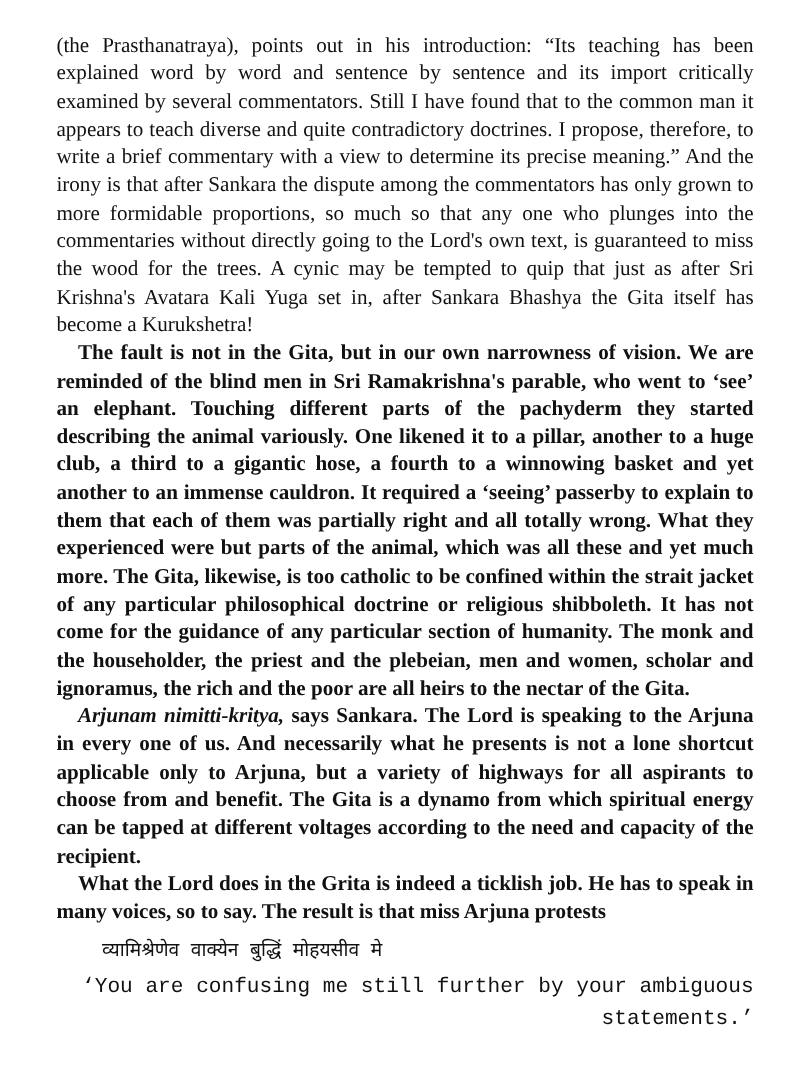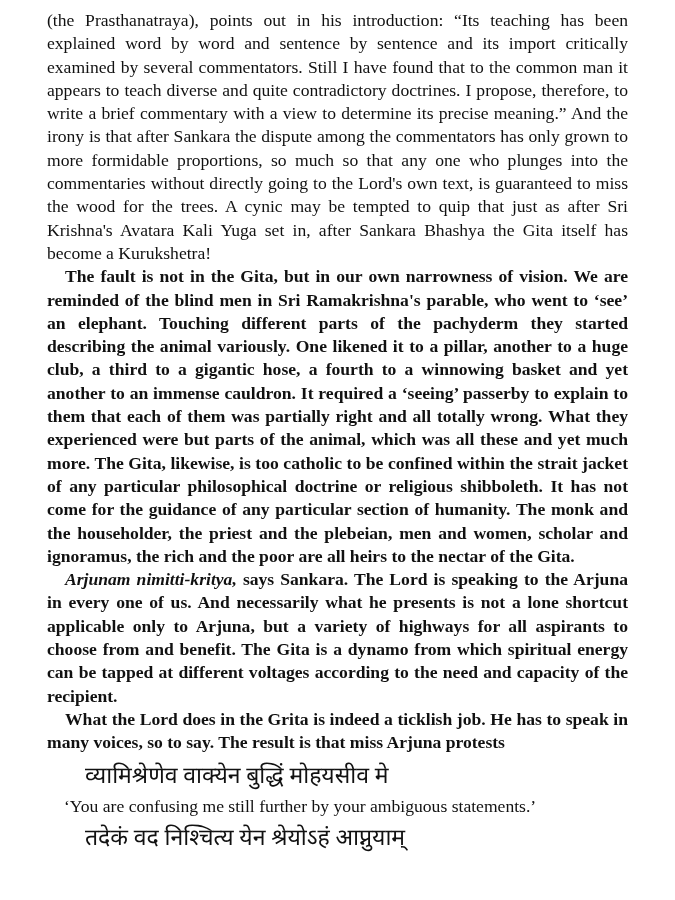--- a/index.html
+++ b/index.html
@@ -1,37 +1,36 @@
 <!DOCTYPE html>
 <html><head>
 <meta charset="utf-8">
 <style>
   html, body { margin: 0; padding: 0; background: #ffffff; }
   body { width: 675px; height: 900px; overflow: hidden; position: relative; }
   .page {
-    position: absolute; left: 47px; top: 9px; width: 581px;
+    position: absolute; left: 47px; top: 26px; width: 581px;
     font-family: "Liberation Serif", "DejaVu Serif", serif;
     font-size: 17.6px; line-height: 23.3px; color: #111;
     text-align: justify; text-justify: inter-word;
   }
   .para { margin: 0; }
   .indent { text-indent: 18px; font-weight: bold; }
   .ital { font-style: italic; }
   .skt {
-    font-family: Liberation Serif, serif;
-    font-size: 23px; line-height: 30px; text-align: left;
+    font-family: Liberation Mono, monospace;
+    font-size: 16px; line-height: 30px; text-align: left;
     margin: 6px 0 0 38px; color: #111;
   }
-  .quote { text-align: left; margin: 2px 0 0 17px; line-height: 26px; }
+  .quote { text-align: right; margin: 2px 0 0 17px; line-height: 26px; font-family: Liberation Mono, monospace; }
   .skt2 { margin-top: 4px; }
 </style>
 </head>
 <body>
 
 <div class="page">
   <p class="para">(the Prasthanatraya), points out in his introduction: “Its teaching has been explained word by word and sentence by sentence and its import critically examined by several commentators. Still I have found that to the common man it appears to teach diverse and quite contradictory doctrines. I propose, therefore, to write a brief commentary with a view to determine its precise meaning.” And the irony is that after Sankara the dispute among the commentators has only grown to more formidable proportions, so much so that any one who plunges into the commentaries without directly going to the Lord's own text, is guaranteed to miss the wood for the trees. A cynic may be tempted to quip that just as after Sri Krishna's Avatara Kali Yuga set in, after Sankara Bhashya the Gita itself has become a Kurukshetra!</p>
   <p class="para indent">The fault is not in the Gita, but in our own narrowness of vision. We are reminded of the blind men in Sri Ramakrishna's parable, who went to ‘see’ an elephant. Touching different parts of the pachyderm they started describing the animal variously. One likened it to a pillar, another to a huge club, a third to a gigantic hose, a fourth to a winnowing basket and yet another to an immense cauldron. It required a ‘seeing’ passerby to explain to them that each of them was partially right and all totally wrong. What they experienced were but parts of the animal, which was all these and yet much more. The Gita, likewise, is too catholic to be confined within the strait jacket of any particular philosophical doctrine or religious shibboleth. It has not come for the guidance of any particular section of humanity. The monk and the householder, the priest and the plebeian, men and women, scholar and ignoramus, the rich and the poor are all heirs to the nectar of the Gita.</p>
   <p class="para indent"><span class="ital">Arjunam nimitti-kritya,</span><span> says Sankara. The Lord is speaking to the Arjuna in every one of us. And necessarily what he presents is not a lone shortcut applicable only to Arjuna, but a variety of highways for all aspirants to choose from and benefit. The Gita is a dynamo from which spiritual energy can be tapped at different voltages according to the need and capacity of the recipient.</span></p>
   <p class="para indent">What the Lord does in the Grita is indeed a ticklish job. He has to speak in many voices, so to say. The result is that miss Arjuna protests</p>
   <div class="skt">व्यामिश्रेणेव वाक्येन बुद्धिं मोहयसीव मे</div>
   <div class="quote">‘You are confusing me still further by your ambiguous statements.’</div>
-  <div class="skt skt2">तदेकं वद निश्चित्य येन श्रेयोऽहं आप्नुयाम्</div>
 </div>
 
 </body></html>

